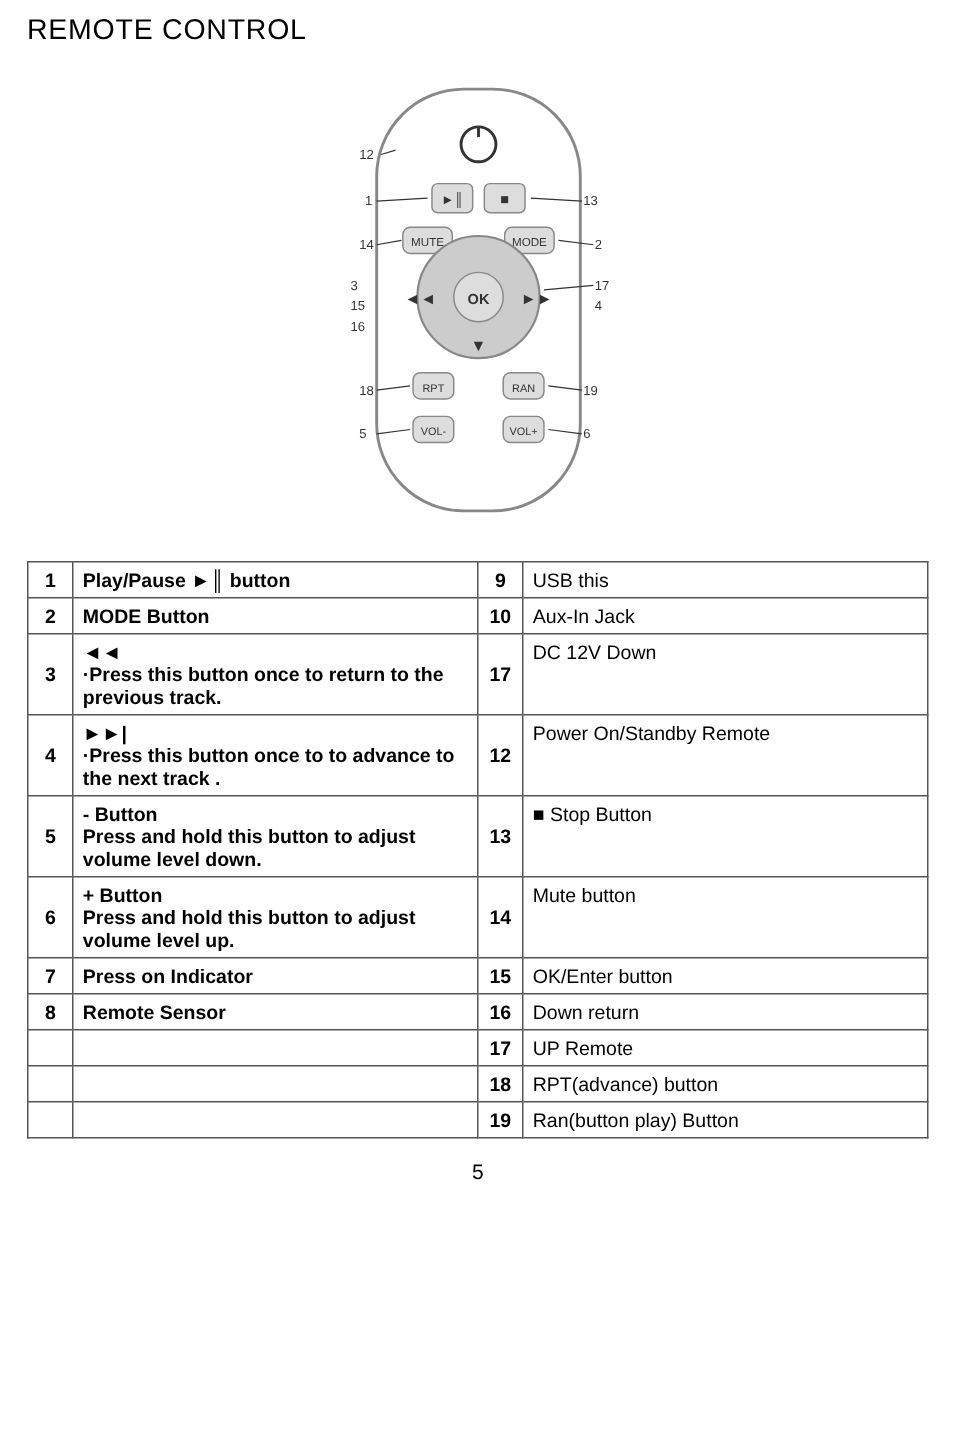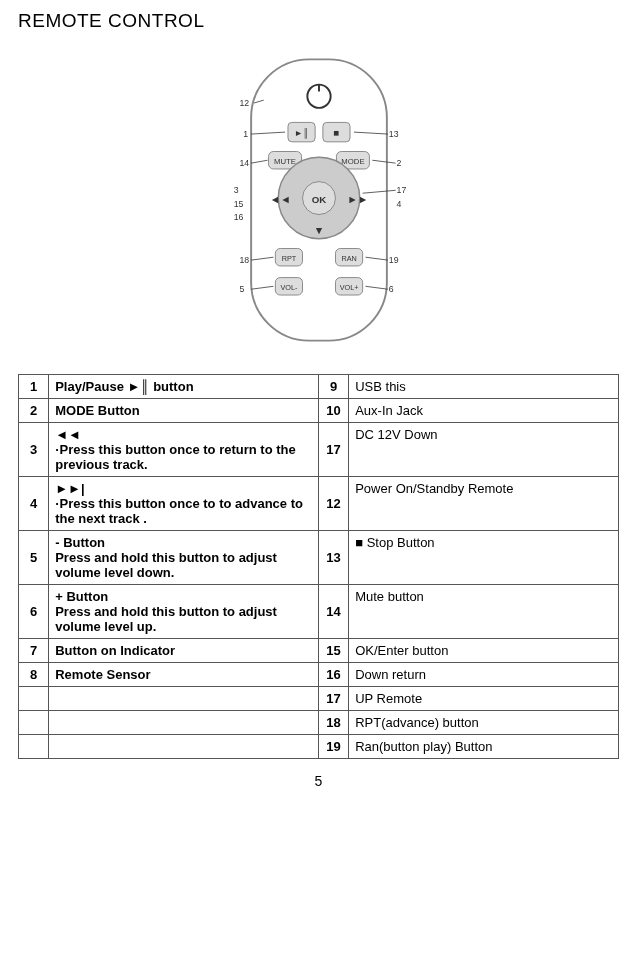--- a/index.html
+++ b/index.html
@@ -194,21 +194,21 @@
         <td class="desc-cell-right">■  Stop Button</td>
       </tr>
       <tr>
         <td class="num-cell">6</td>
         <td class="desc-cell">+ Button<br>Press and hold this button to adjust volume level up.</td>
         <td class="num-cell-right">14</td>
         <td class="desc-cell-right">Mute button</td>
       </tr>
       <tr>
         <td class="num-cell">7</td>
-        <td class="desc-cell">Button on Indicator</td>
+        <td class="desc-cell">Press on Indicator</td>
         <td class="num-cell-right">15</td>
         <td class="desc-cell-right">OK/Enter button</td>
       </tr>
       <tr>
         <td class="num-cell">8</td>
         <td class="desc-cell">Remote Sensor</td>
         <td class="num-cell-right">16</td>
         <td class="desc-cell-right">Down return</td>
       </tr>
       <tr>

